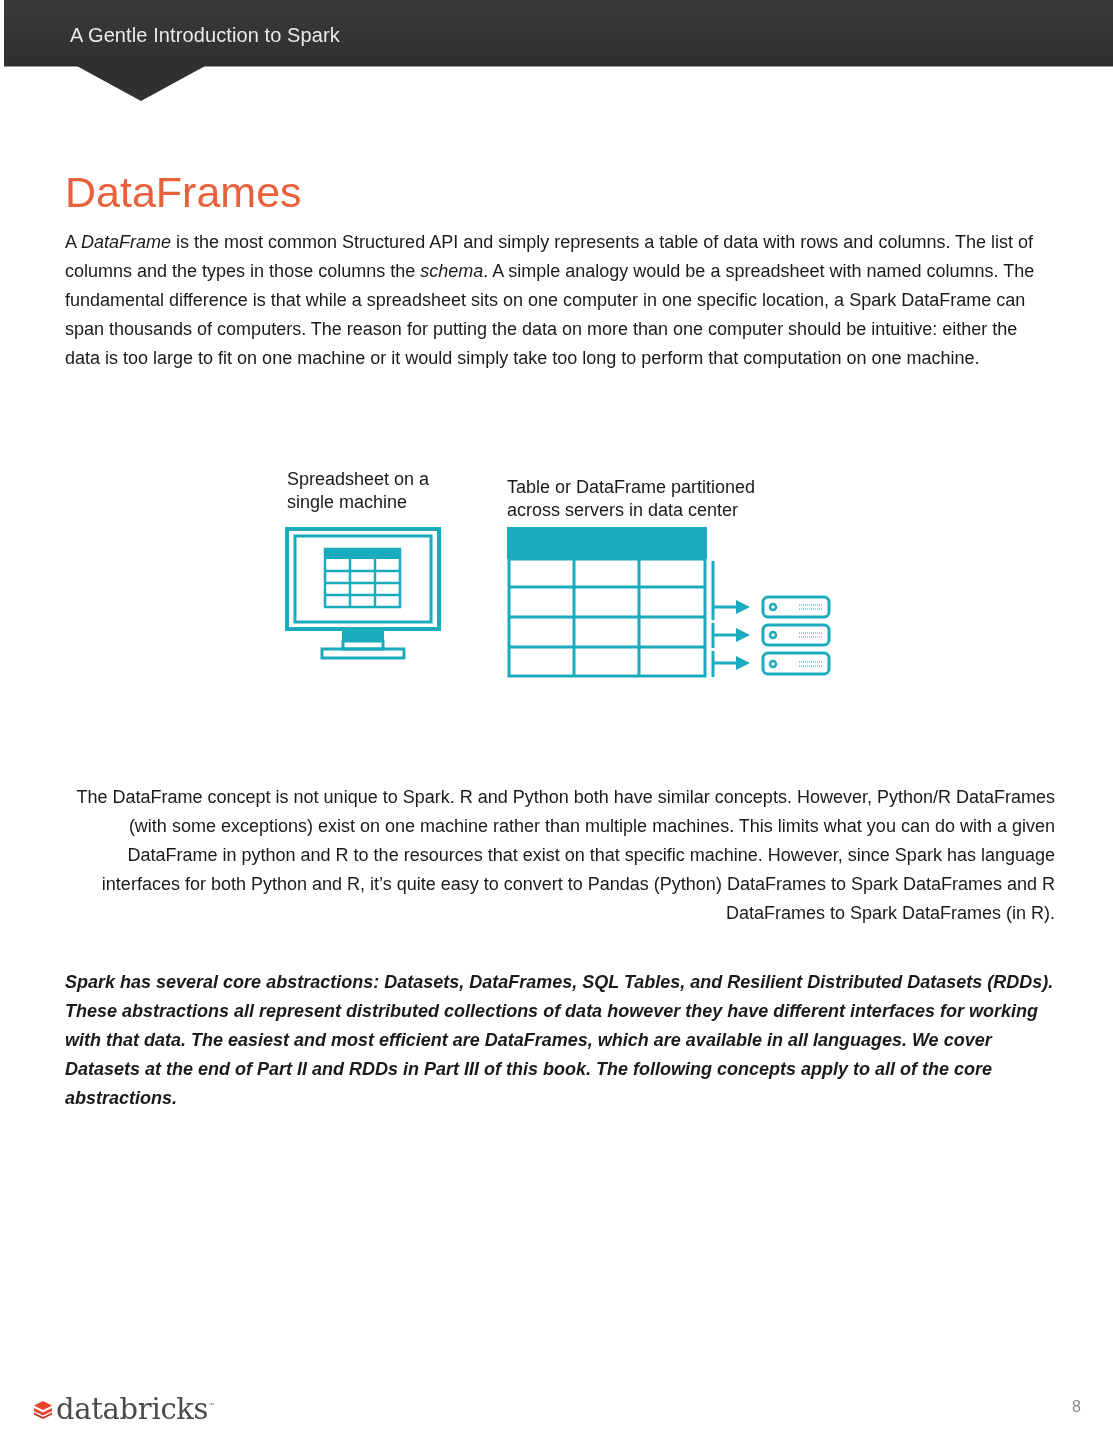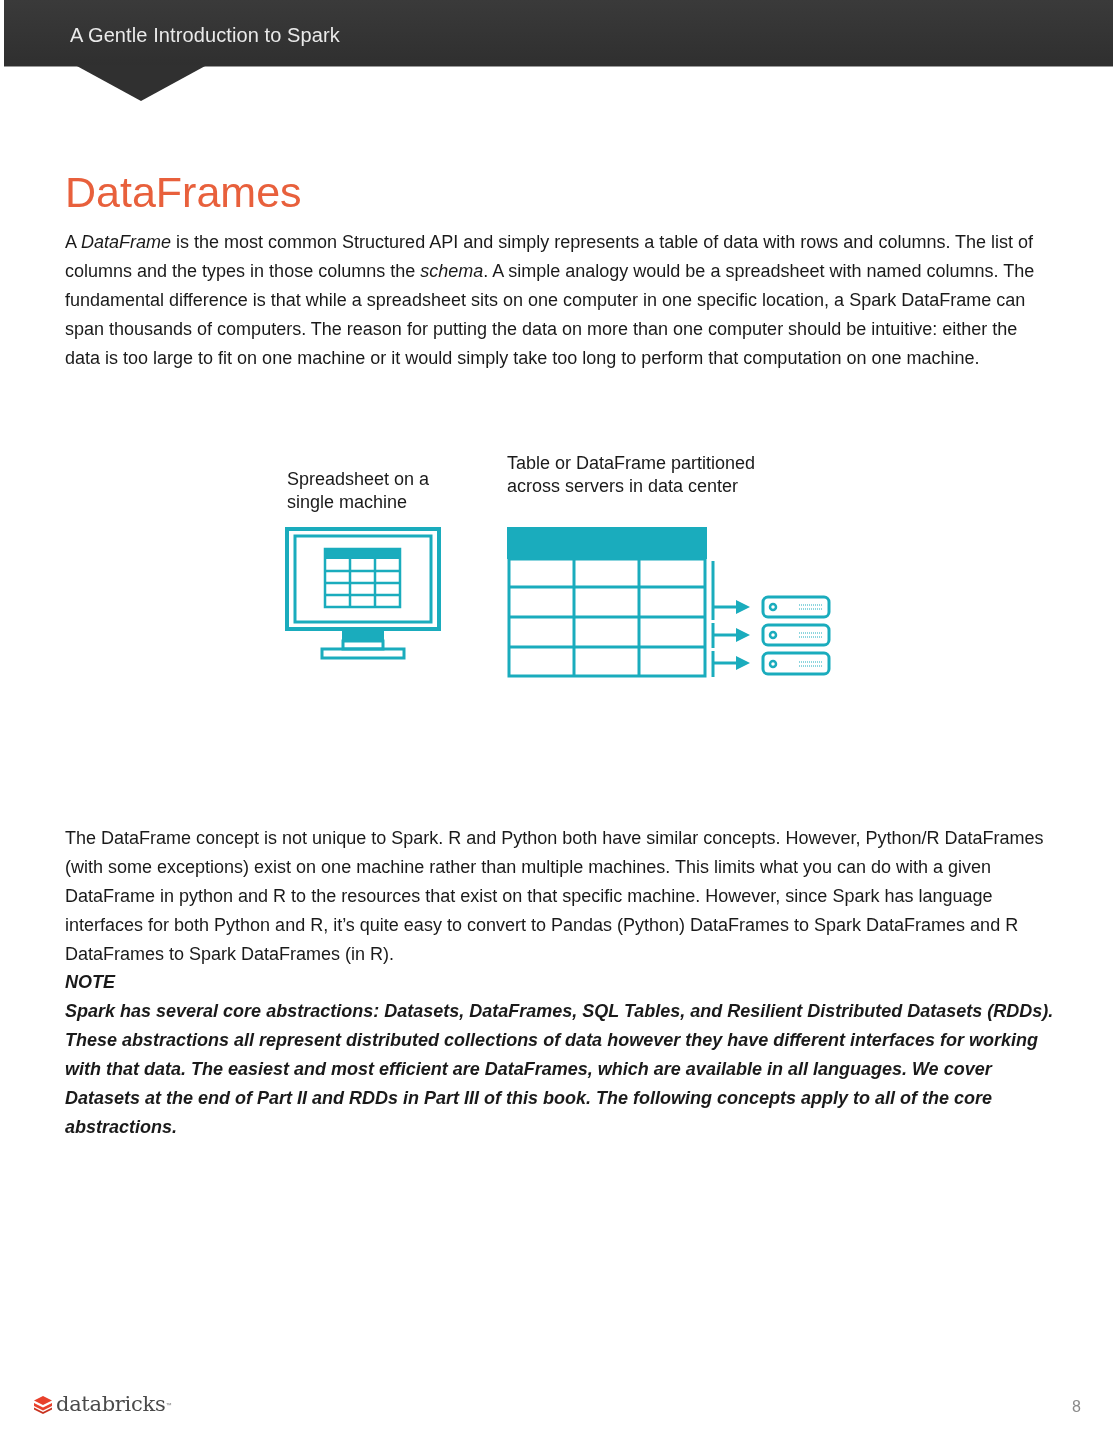--- a/index.html
+++ b/index.html
@@ -24,38 +24,38 @@
   }
 
   .section-title {
     position: absolute; left: 65px; top: 168px; font-size: 43px; color: #e8603c; font-weight: normal;
   }
 
   .para {
     position: absolute; left: 65px; width: 990px; font-size: 18px; line-height: 29px; color: #1a1a1a;
   }
   .para-1 { top: 228px; }
-  .para-2 { top: 824px; }
+  .para-2 { top: 783px; text-align: right; }
   .para i { }
 
   .note {
     position: absolute; left: 65px; top: 968px; width: 990px; font-size: 18px; line-height: 29px;
     font-style: italic; font-weight: bold; color: #1a1a1a;
   }
   .note-label { display: block; }
 
   .diagram { position: absolute; left: 0; top: 0; width: 1113px; height: 760px; pointer-events: none; }
   .diag-caption {
     position: absolute; font-size: 18px; line-height: 23px; color: #1a1a1a;
   }
   .cap-left { left: 287px; top: 468px; width: 170px; }
-  .cap-right { left: 507px; top: 452px; width: 290px; }
+  .cap-right { left: 507px; top: 476px; width: 290px; }
 
   .footer-logo { position: absolute; left: 33px; top: 1392px; display: flex; align-items: center; }
-  .footer-logo-text { font-family: "DejaVu Serif", serif; font-size: 21px; color: #4a4a4a; margin-left: 3px; letter-spacing: -0.3px; }
+  .footer-logo-text { font-family: "DejaVu Serif", serif; font-size: 29px; color: #4a4a4a; margin-left: 3px; letter-spacing: -0.3px; }
   .footer-logo-tm { font-size: 6px; color: #777; align-self: flex-start; margin-top: 10px; }
   .page-number { position: absolute; left: 1072px; top: 1398px; font-size: 16px; color: #8a8a8a; }
 </style>
 </head>
 <body>
 
 <div class="header-bar">
   <span class="header-title">A Gentle Introduction to Spark</span>
 </div>
 <div class="header-notch"></div>
@@ -124,21 +124,20 @@
     <rect x="763" y="653" width="66" height="21" rx="5" stroke-width="3"></rect>
     <circle cx="773" cy="664" r="3" stroke-width="2.5"></circle>
     <line x1="799" y1="662" x2="822" y2="662" stroke-width="1" stroke-dasharray="1,1"></line>
     <line x1="799" y1="666" x2="822" y2="666" stroke-width="1" stroke-dasharray="1,1"></line>
   </g>
 </svg>
 
 <p class="para para-2">The DataFrame concept is not unique to Spark. R and Python both have similar concepts. However, Python/R DataFrames (with some exceptions) exist on one machine rather than multiple machines. This limits what you can do with a given DataFrame in python and R to the resources that exist on that specific machine. However, since Spark has language interfaces for both Python and R, it’s quite easy  to convert to Pandas (Python) DataFrames to Spark DataFrames and R DataFrames to Spark DataFrames (in R).</p>
 
 <div class="note">
-  <span class="note-label">NOTE</span>
   <span class="note-text">Spark has several core abstractions: Datasets, DataFrames, SQL Tables, and Resilient Distributed Datasets (RDDs). These abstractions all represent distributed collections of data however they have different interfaces for working with that data. The easiest and most efficient are DataFrames, which are available in all languages. We cover Datasets at the end of Part II and RDDs in Part III of this book. The following concepts apply to all of the core abstractions.</span>
 </div>
 
 <div class="footer-logo">
   <svg width="20" height="20" viewBox="0 0 20 20">
     <polygon points="10,2 19,6.5 10,11 1,6.5" fill="#e8412c"></polygon>
     <polygon points="1,9 10,13.5 19,9 19,12 10,16.5 1,12" fill="#e8412c"></polygon>
     <polygon points="1,13.5 10,18 19,13.5 19,15.5 10,20 1,15.5" fill="#c9321f"></polygon>
   </svg>
   <span class="footer-logo-text">databricks</span>

